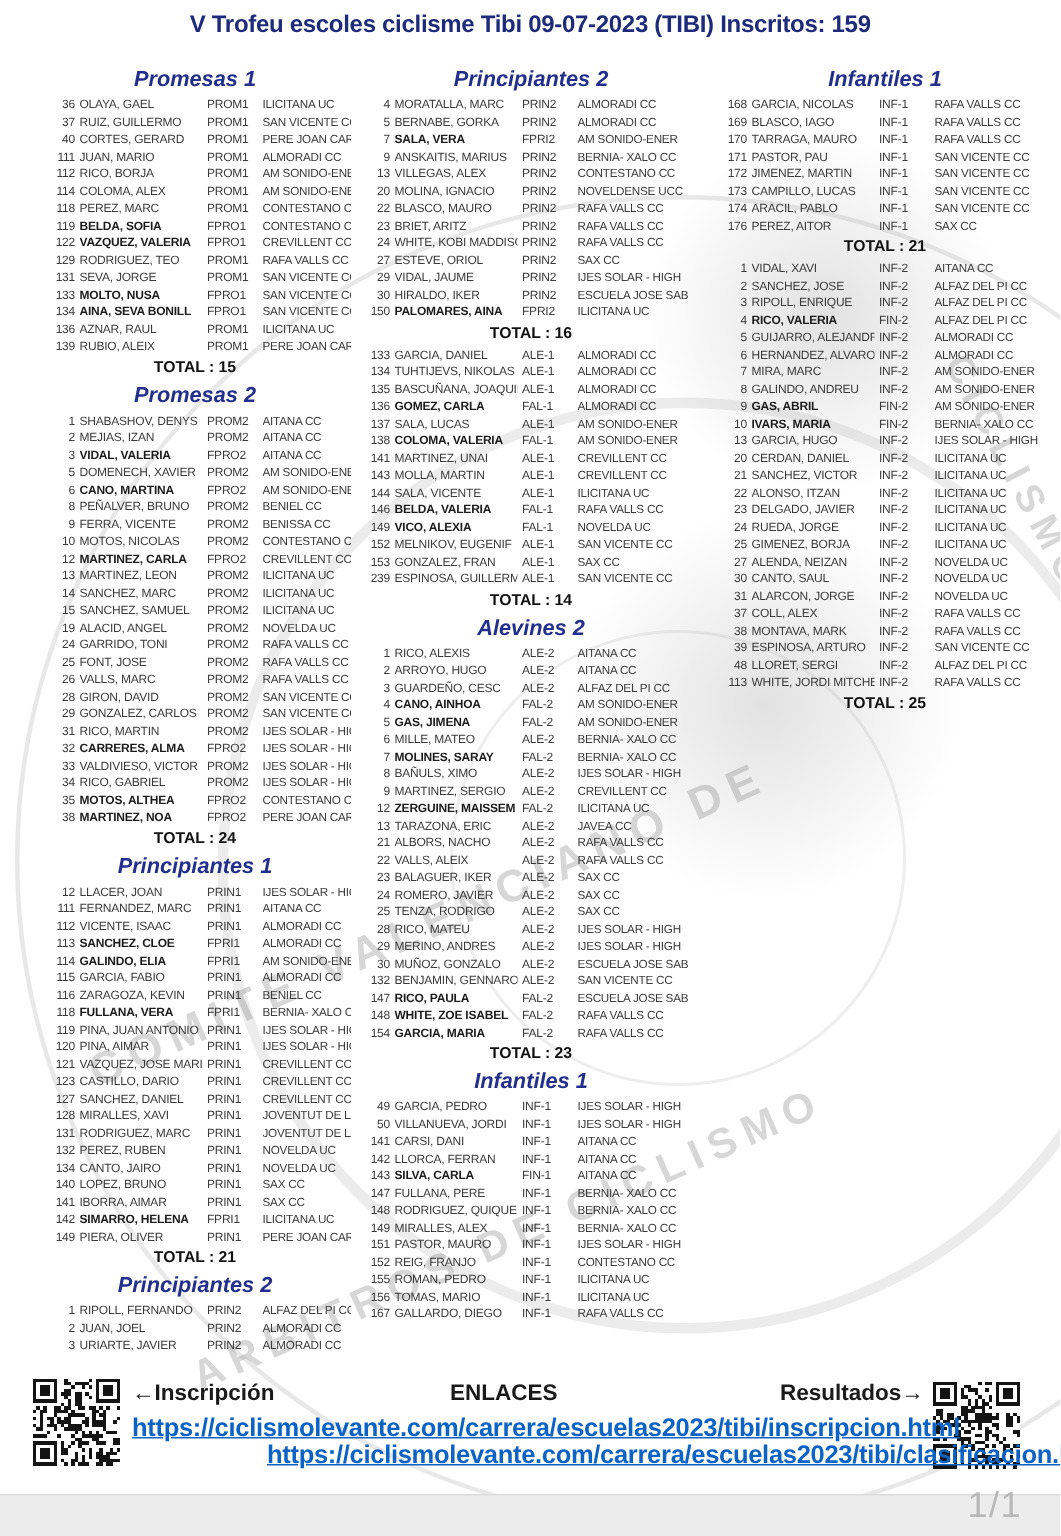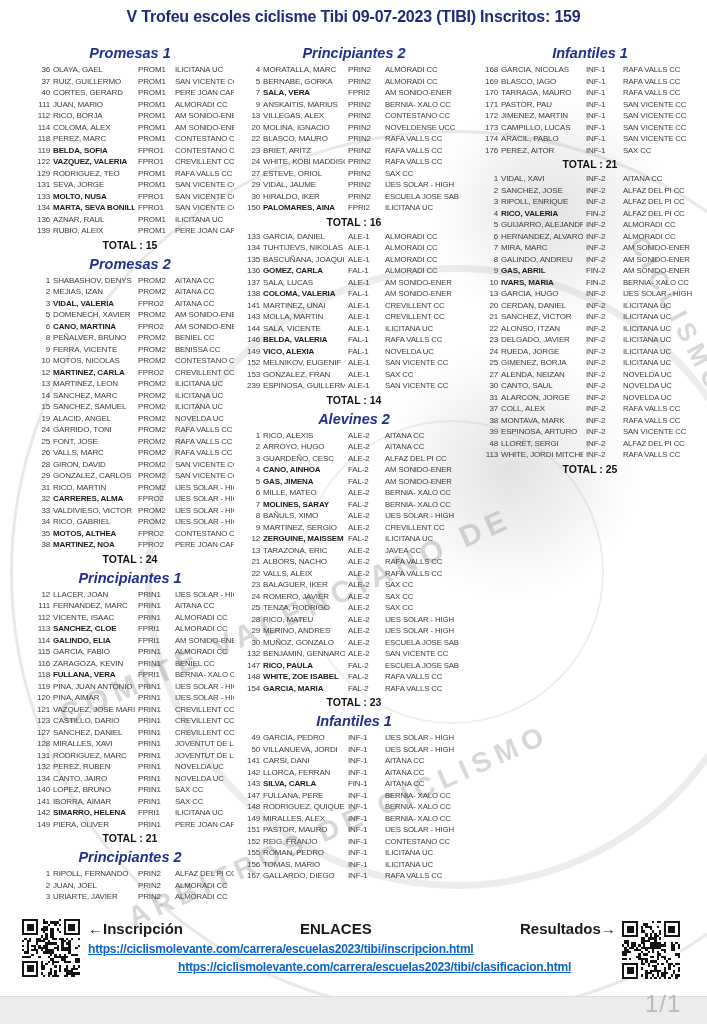--- a/index.html
+++ b/index.html
@@ -38,21 +38,21 @@
   .sec-total{font-size:10.5px;font-weight:bold;color:#111;text-align:center;margin:2px 0 3px;}
   
   .footer{position:absolute;left:0;top:914px;width:707px;height:110px;z-index:2;}
   .qr{position:absolute;width:58px;height:60px;}
   .qr-left{left:22px;top:4px;}
   .qr-right{left:622px;top:6px;}
   .f-label{position:absolute;font-size:15px;font-weight:bold;color:#1a1a1a;}
   .f-inscripcion{left:88px;top:6px;}
   .f-enlaces{left:300px;top:6px;}
   .f-resultados{left:520px;top:6px;}
-  .f-link{position:absolute;font-size:12px;font-weight:bold;color:#0B63C5;
+  .f-link{position:absolute;font-size:17px;font-weight:bold;color:#0B63C5;
           text-decoration:underline;letter-spacing:-0.2px;white-space:nowrap;}
   .f-link1{left:88px;top:28px;}
   .f-link2{left:178px;top:46px;}
   .bottom-band{position:absolute;left:0;top:996px;width:707px;height:28px;
                background:#ececec;border-top:1px solid #dcdcdc;z-index:3;}
   .page-indicator{position:absolute;left:645px;top:966px;z-index:4;
                   font-size:24px;color:rgba(175,175,175,0.85);letter-spacing:1px;margin-top:24px;}
 </style>
 </head>
 <body>
@@ -143,21 +143,21 @@
             <span class="c-club">SAN VICENTE CC</span>
           </div>
           <div class="row">
             <span class="c-num">133</span>
             <span class="c-name female">MOLTO, NUSA</span>
             <span class="c-cat">FPRO1</span>
             <span class="c-club">SAN VICENTE CC</span>
           </div>
           <div class="row">
             <span class="c-num">134</span>
-            <span class="c-name female">MARTA, SEVA BONILL</span>
+            <span class="c-name female">AINA, SEVA BONILL</span>
             <span class="c-cat">FPRO1</span>
             <span class="c-club">SAN VICENTE CC</span>
           </div>
           <div class="row">
             <span class="c-num">136</span>
             <span class="c-name">AZNAR, RAUL</span>
             <span class="c-cat">PROM1</span>
             <span class="c-club">ILICITANA UC</span>
           </div>
           <div class="row">

